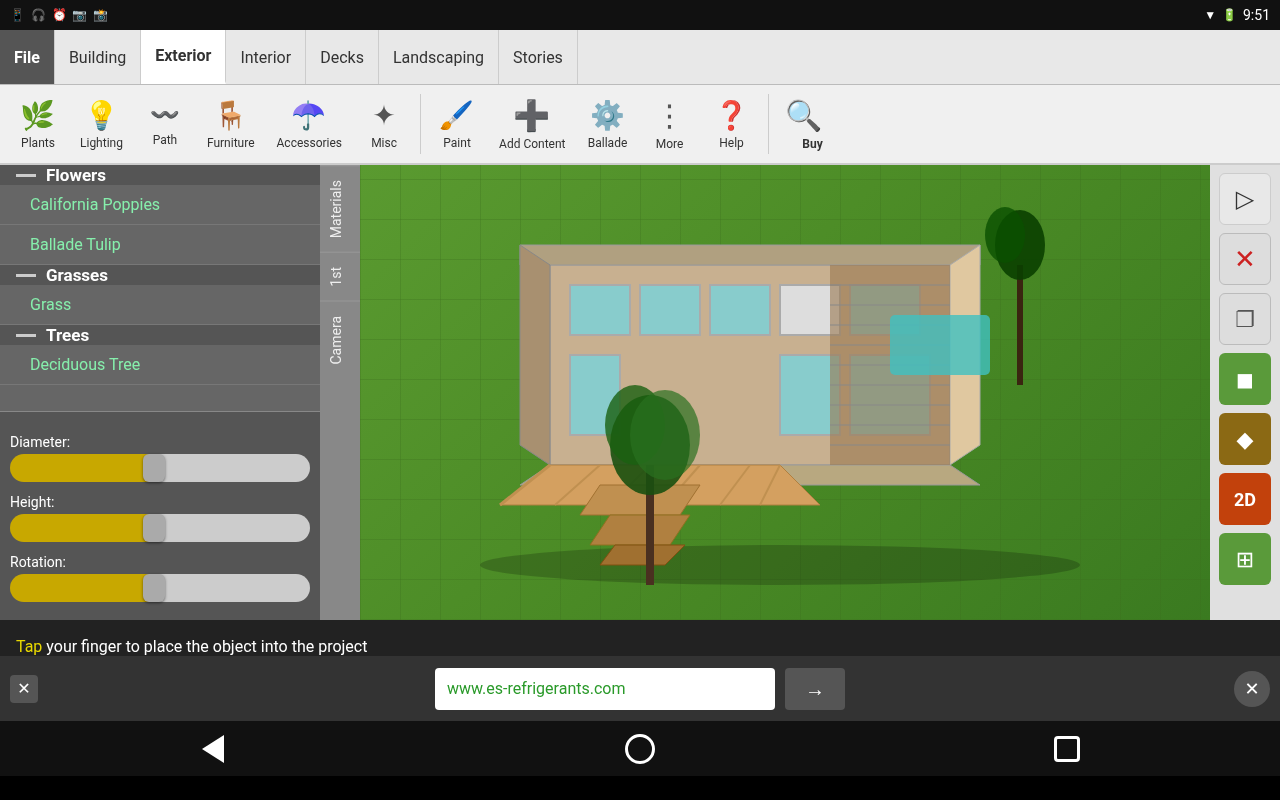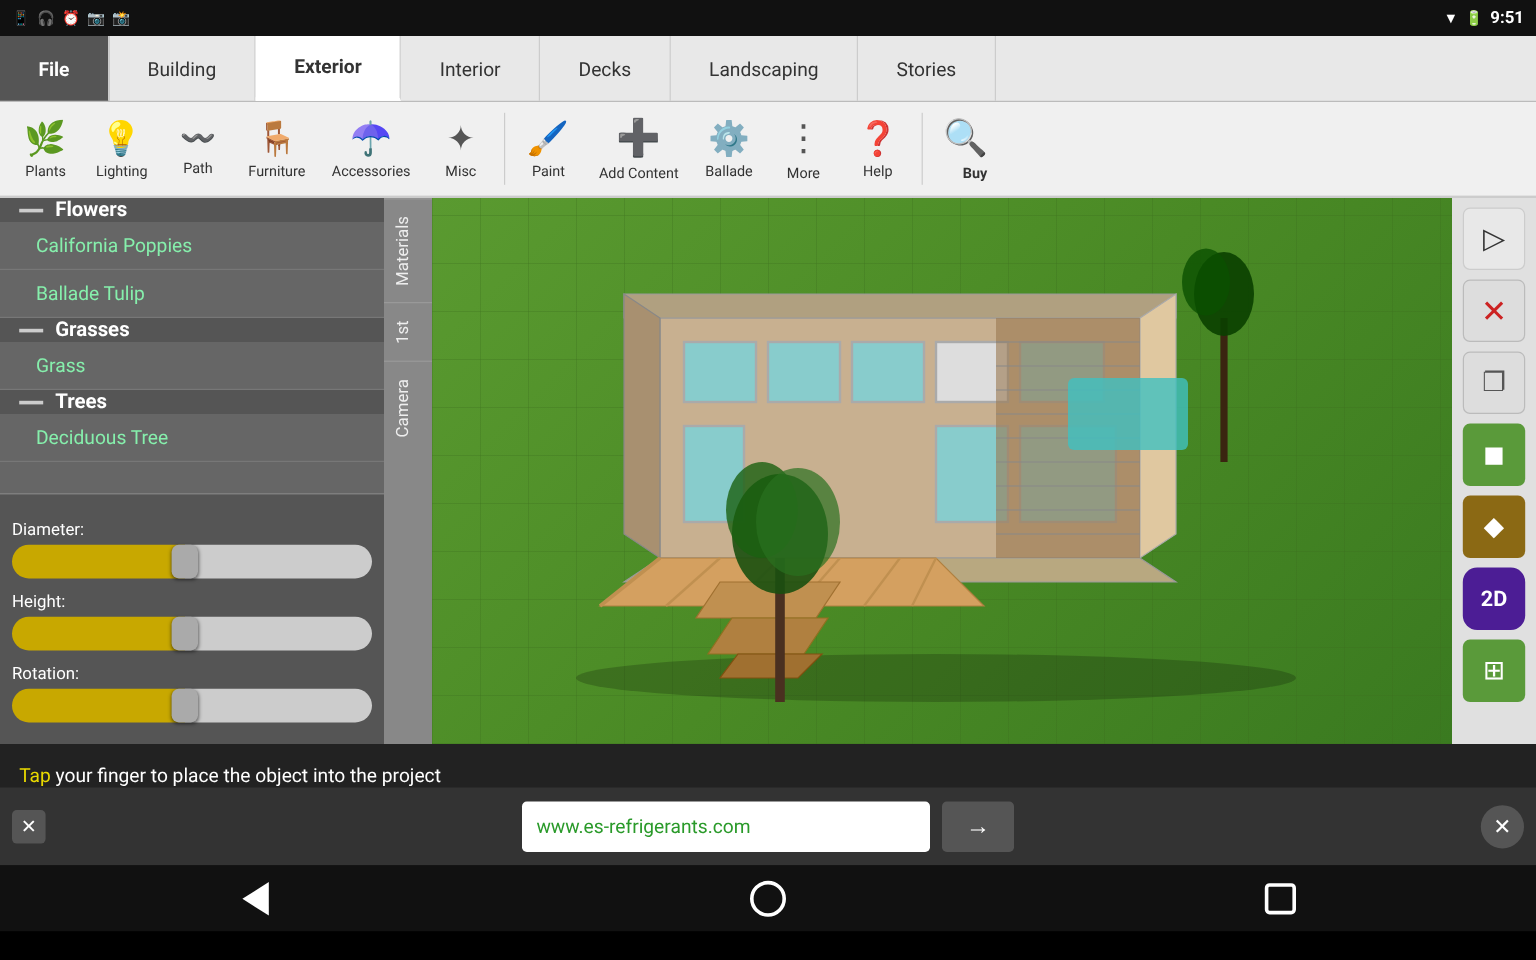--- a/index.html
+++ b/index.html
@@ -4,29 +4,29 @@
   <style>
     * { margin: 0; padding: 0; box-sizing: border-box; }
     body { width: 1280px; height: 800px; overflow: hidden; background: #000; font-family: 'Roboto', Arial, sans-serif; }
 
     
     #status-bar {
       width: 1280px; height: 30px; background: #111; display: flex; align-items: center;
       justify-content: space-between; padding: 0 10px; color: #fff; font-size: 12px;
     }
     .status-icons { display: flex; gap: 6px; align-items: center; }
-    .status-time { font-weight: bold; font-size: 14px; }
+    .status-time { font-weight: normal; font-size: 14px; }
 
     
     #tab-bar {
       width: 1280px; height: 55px; background: #e8e8e8; display: flex; align-items: stretch;
       border-bottom: 1px solid #bbb;
     }
     .tab {
-      padding: 0 32px; display: flex; align-items: center; justify-content: center;
+      padding: 0 14px; display: flex; align-items: center; justify-content: center;
       font-size: 16px; cursor: pointer; border-right: 1px solid #ccc; color: #333;
     }
     .tab.active { background: #fff; border-bottom: 3px solid #fff; font-weight: bold; }
     .tab.file { background: #555; color: #fff; font-weight: bold; }
 
     
     #toolbar {
       width: 1280px; height: 80px; background: #f0f0f0; display: flex; align-items: center;
       border-bottom: 2px solid #ccc; padding: 0 8px; gap: 2px;
     }
@@ -114,21 +114,21 @@
     }
     .rt-btn {
       width: 52px; height: 52px; display: flex; align-items: center; justify-content: center;
       border-radius: 6px; cursor: pointer; font-size: 22px;
     }
     .rt-btn.cursor-btn { background: #e8e8e8; border: 1px solid #ccc; }
     .rt-btn.delete-btn { background: #ddd; border: 1px solid #bbb; }
     .rt-btn.copy-btn { background: #ddd; border: 1px solid #bbb; }
     .rt-btn.green-btn { background: #5a9a3a; color: #fff; }
     .rt-btn.brown-btn { background: #8B6914; color: #fff; }
-    .rt-btn.label-2d { background: #4c1d95; color: #fff; font-size: 18px; font-weight: bold; border-radius: 12px; }
+    .rt-btn.label-2d { background: #c2410c; color: #fff; font-size: 18px; font-weight: bold; }
     .rt-btn.grid-btn { background: #5a9a3a; color: #fff; }
 
     
     #status-bottom {
       width: 1280px; height: 36px; background: #222; display: flex; align-items: flex-end;
       padding: 0 16px;
     }
     .status-text { color: #e8d800; font-size: 16px; }
     .status-text span { color: #fff; }
 

